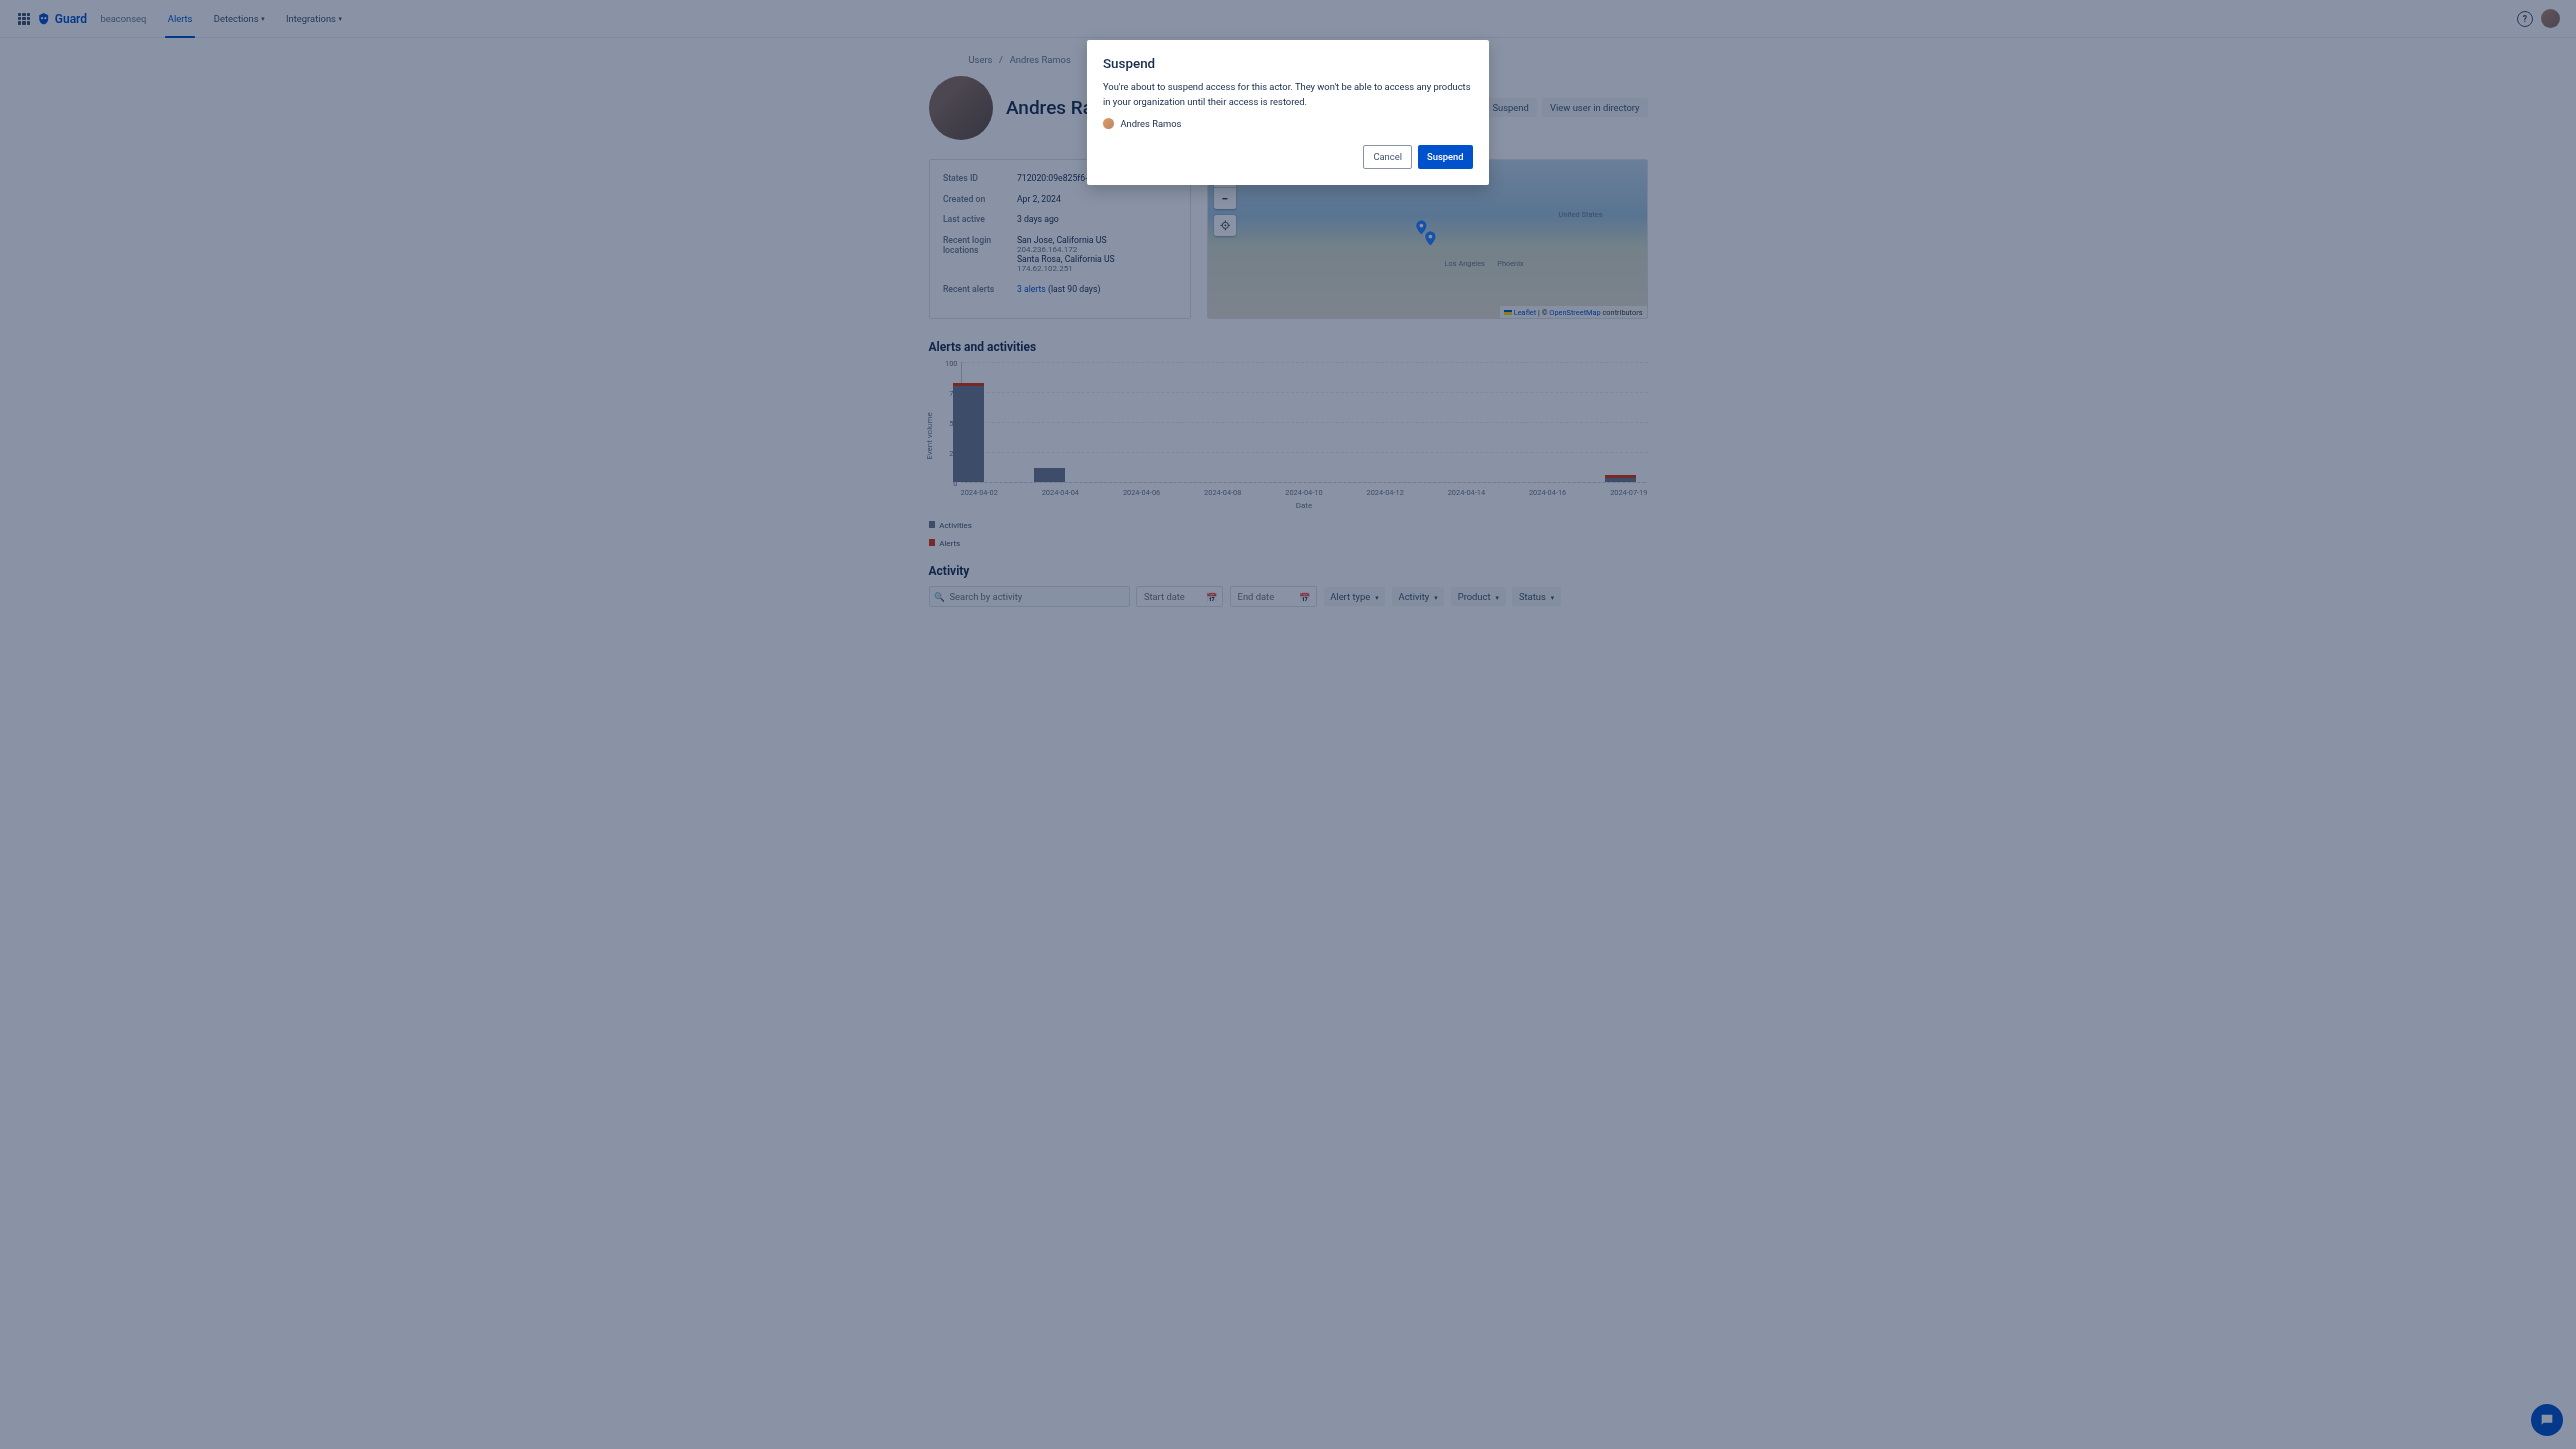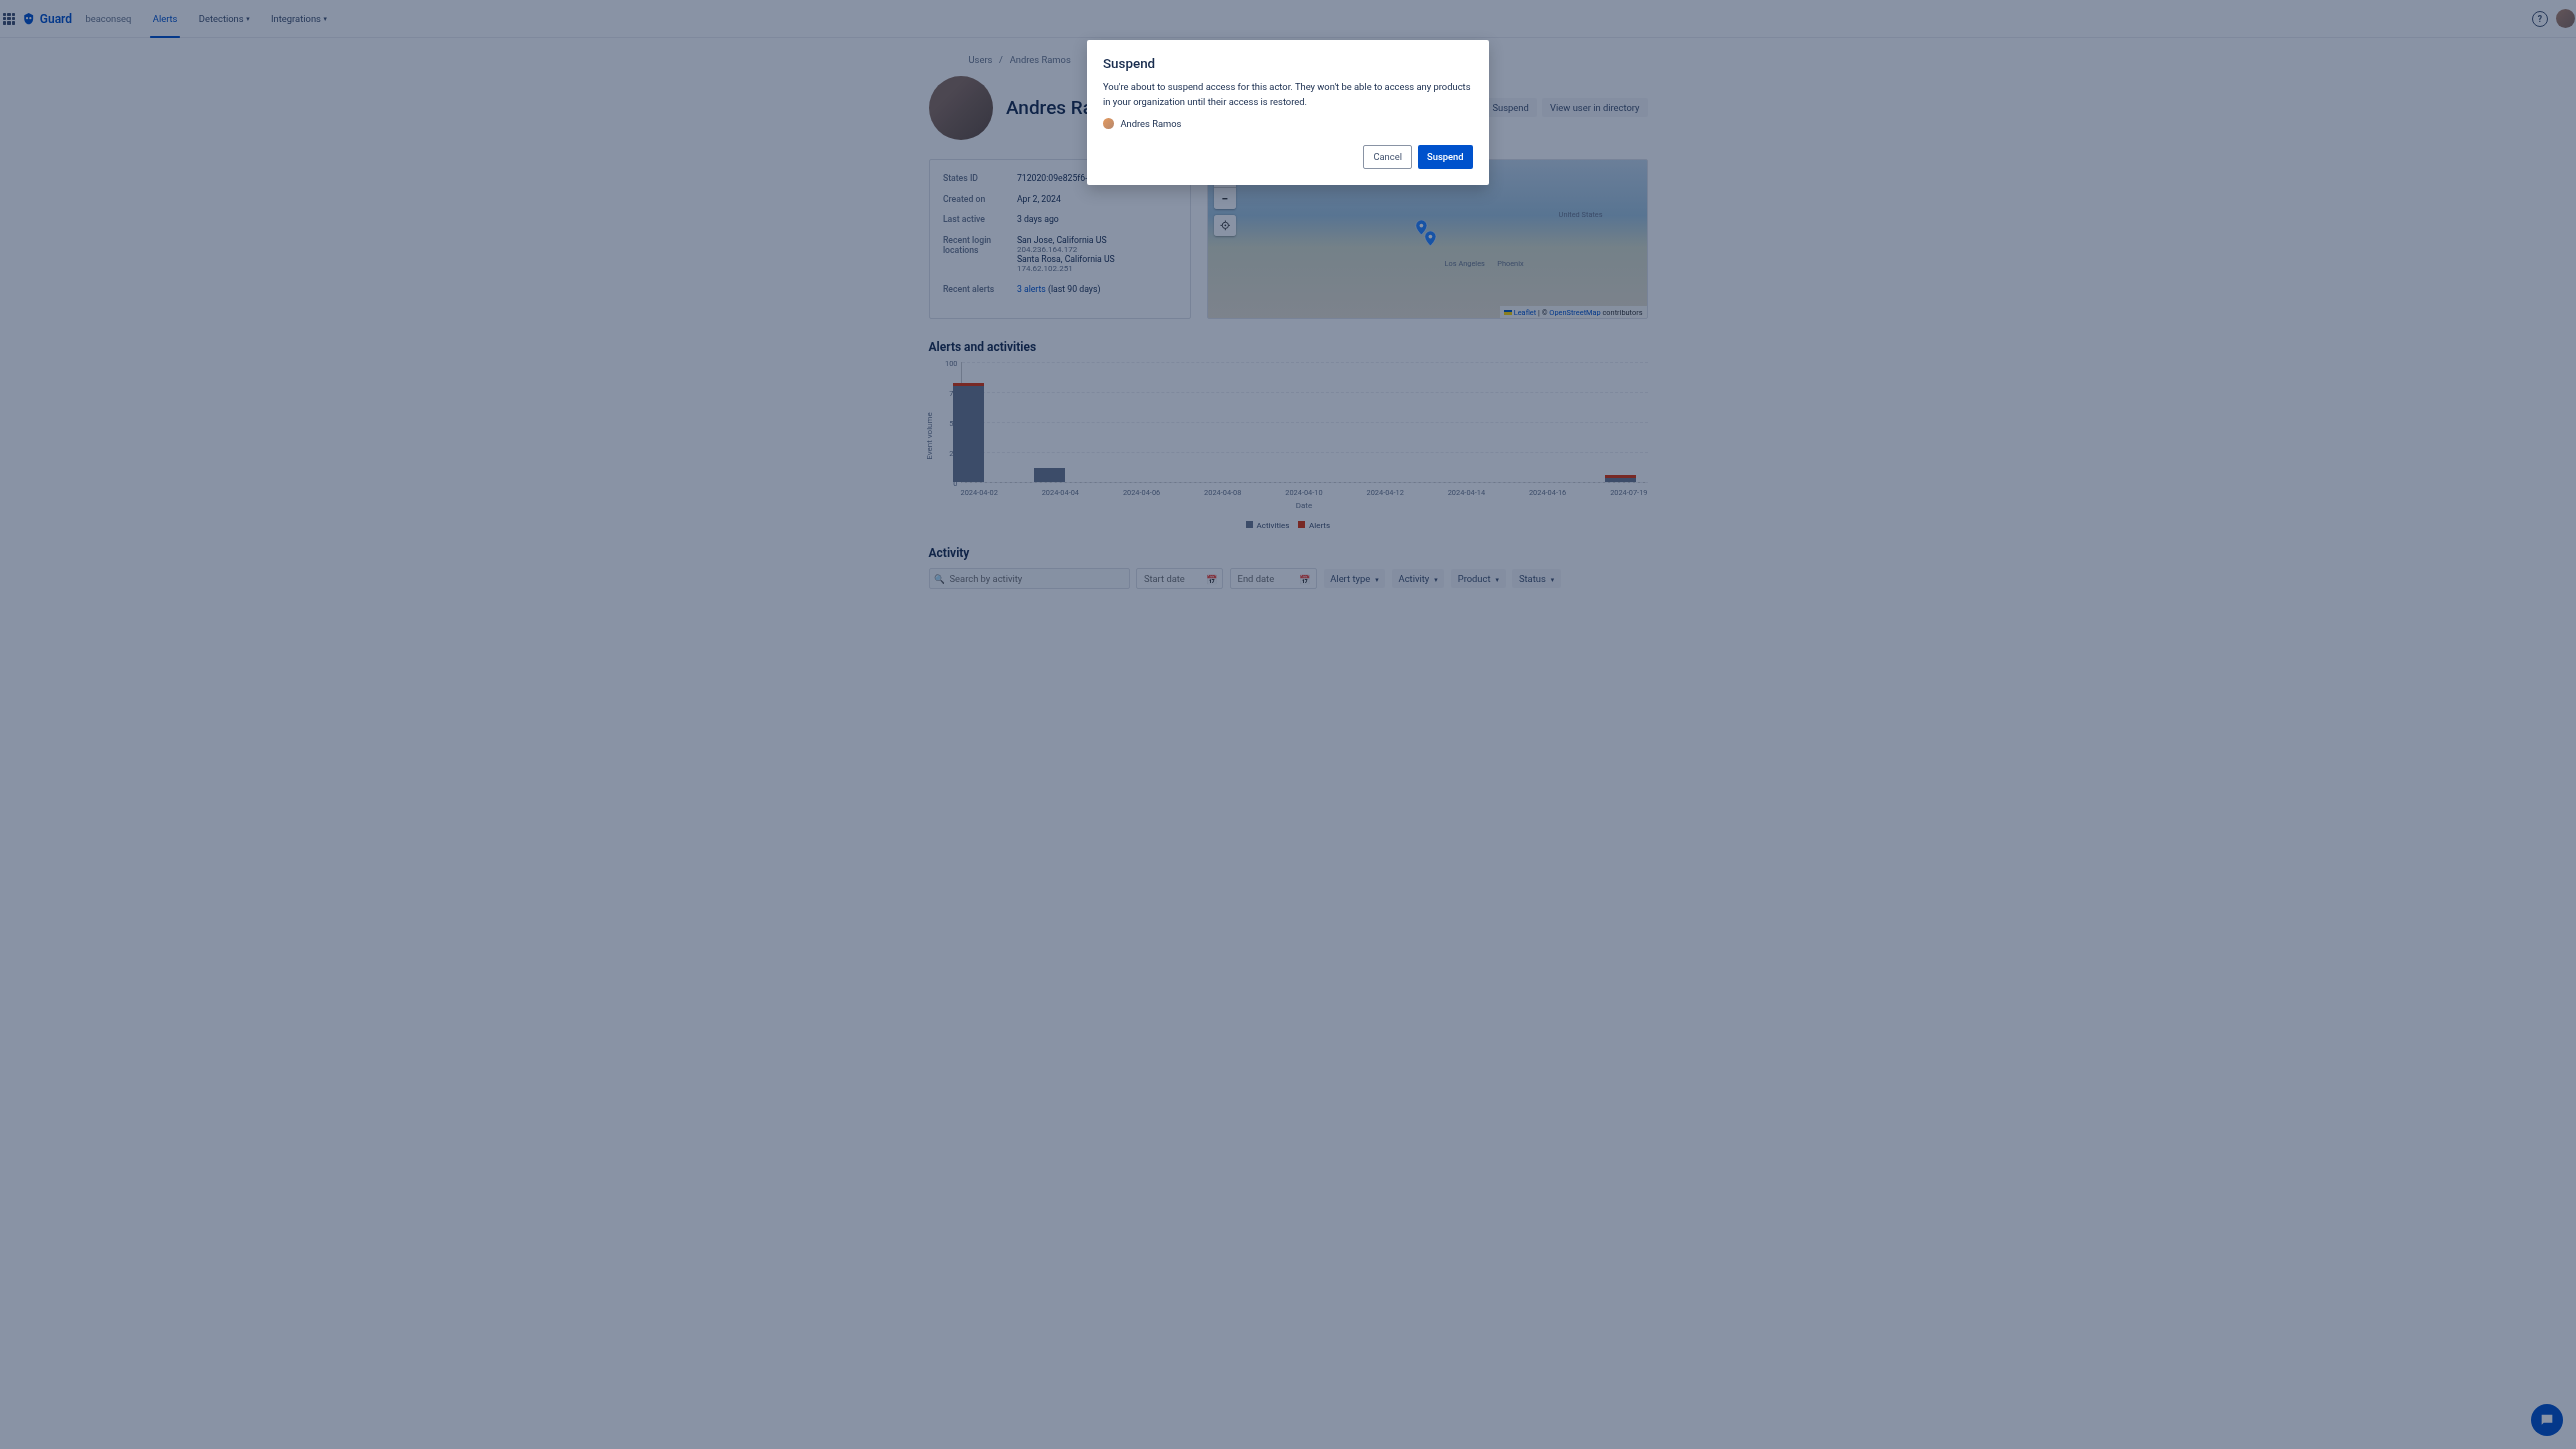--- a/index.html
+++ b/index.html
@@ -1,17 +1,17 @@
 <!DOCTYPE html>
 <html style="font-size:10.7px"><head>
 <meta charset="utf-8">
 <style>
 * { margin: 0; padding: 0; box-sizing: border-box; font-family: -apple-system, BlinkMacSystemFont, "Segoe UI", Roboto, sans-serif; }
 body { background: #fff; color: #172B4D; font-size: 9.4px; position: relative; }
-.topbar { height: 38px; border-bottom: 0.7px solid #ebecf0; display: flex; align-items: center; padding: 0 1px; gap: 5.4px; }
+.topbar { height: 38px; border-bottom: 0.7px solid #ebecf0; display: flex; align-items: center; padding: 0 16px; gap: 5.4px; }
 .app-switcher { width: 16px; height: 16px; display: flex; align-items: center; justify-content: center; }
 .app-grid-icon { width: 12px; height: 12px; display: grid; grid-template-columns: repeat(3, 1fr); grid-template-rows: repeat(3, 1fr); gap: 1.3px; }
 .app-grid-icon span { background: #42526E; border-radius: 0.7px; }
 .logo { display: flex; align-items: center; gap: 4px; color: #0052CC; font-weight: 600; font-size: 12px; }
 .logo-icon { width: 13.4px; height: 13.4px; }
 .nav-item { padding: 0 8px; height: 38px; display: flex; align-items: center; color: #42526E; cursor: pointer; position: relative; }
 .nav-item.active { color: #0052CC; }
 .nav-item.active::after { content: ""; position: absolute; bottom: 0; left: 5.4px; right: 5.4px; height: 2px; background: #0052CC; border-radius: 0.7px; }
 .nav-org { color: #6B778C; padding: 0 8px; }
 .chevron { font-size: 6.7px; margin-left: 2.7px; }
@@ -50,21 +50,21 @@
 .section-title { font-size: 12px; font-weight: 700; margin-bottom: 8px; }
 .chart-wrap { position: relative; height: 148px; margin-bottom: 10.7px; }
 .chart-yaxis-label { position: absolute; left: 0; top: 50%; transform: translate(-50%, -50%) rotate(-90deg); font-size: 8px; color: #6B778C; }
 .chart-area { position: absolute; left: 32px; right: 0; top: 0; bottom: 27px; border-left: 0.7px solid #ccc; border-bottom: 0.7px solid #ccc; }
 .chart-gridline { position: absolute; left: 0; right: 0; border-top: 0.7px dashed #ebecf0; }
 .chart-ylabel { position: absolute; right: 100%; transform: translateY(-50%); font-size: 7.4px; color: #6B778C; padding-right: 4px; }
 .chart-bar { position: absolute; bottom: 0; width: 31px; background: #6B778C; }
 .chart-bar-alert { position: absolute; top: 0; left: 0; right: 0; background: #DE350B; }
 .chart-xlabels { position: absolute; left: 32px; right: 0; bottom: 13.4px; display: flex; justify-content: space-between; font-size: 7.4px; color: #6B778C; margin-top: 44px; }
 .chart-xtitle { position: absolute; left: 32px; right: 0; bottom: 0; text-align: center; font-size: 8px; color: #6B778C; }
-.chart-legend { display: flex; gap: 9px; justify-content: center; font-size: 8px; color: #42526E; margin-bottom: 16px; }
+.chart-legend { display: flex; gap: 9px; justify-content: center; font-size: 8px; color: #42526E; margin-bottom: 16px; flex-direction: column; }
 .legend-swatch { display: inline-block; width: 6.7px; height: 6.7px; margin-right: 4px; }
 
 .filter-row { display: flex; gap: 6.7px; align-items: center; margin-bottom: 8px; }
 .search-input { width: 201px; padding: 4px 6.7px 4px 20px; border: 1.3px solid #DFE1E6; border-radius: 2px; font-size: 9.4px; background: #FAFBFC; }
 .search-wrap { position: relative; }
 .search-wrap .sicon { position: absolute; left: 5.4px; top: 50%; transform: translateY(-50%); color: #6B778C; font-size: 8.7px; }
 .date-input { width: 87px; padding: 4px 19px 4px 6.7px; border: 1.3px solid #DFE1E6; border-radius: 2px; font-size: 9.4px; color: #6B778C; background: #fff; }
 .date-wrap { position: relative; }
 .date-wrap .cicon { position: absolute; right: 5.4px; top: 50%; transform: translateY(-50%); color: #42526E; }
 .filter-btn { background: #091E420A; border: none; border-radius: 2px; padding: 4px 6.7px; font-size: 9.4px; color: #42526E; cursor: pointer; }

